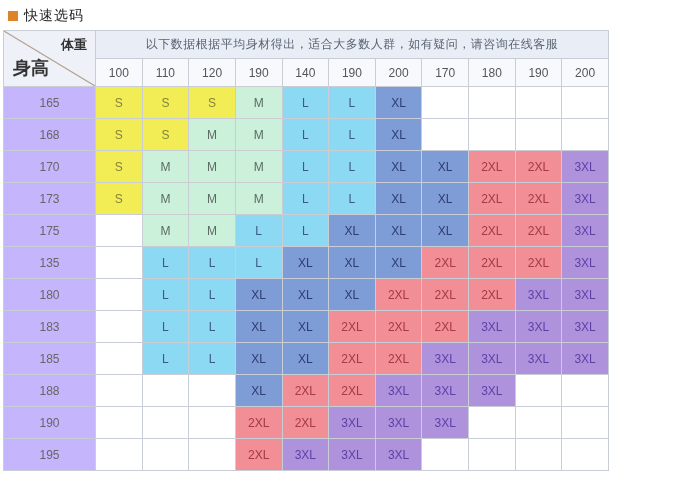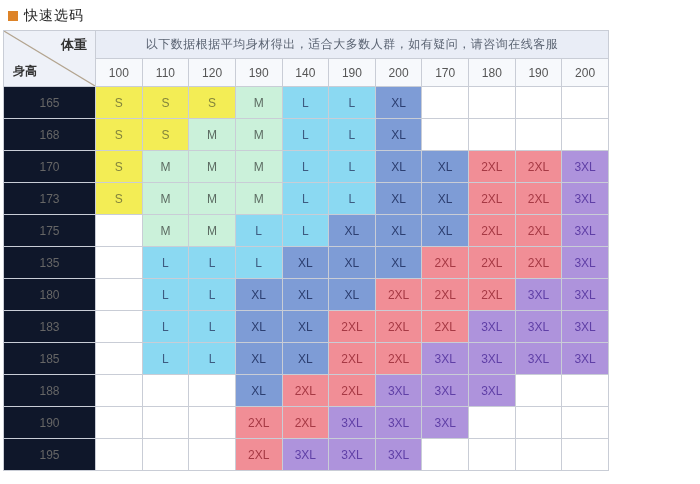--- a/index.html
+++ b/index.html
@@ -81,31 +81,31 @@
     right: 8px;
     font-weight: bold;
     font-size: 13px;
     color: #333333;
   }
   .corner-bottom-label {
     position: absolute;
     bottom: 6px;
     left: 9px;
     font-weight: bold;
-    font-size: 12px;
+    font-size: 18px;
     color: #333333;
   }
   th.weight-header {
     background: #f7f9fc;
     color: #555555;
     font-size: 12px;
     height: 27px;
   }
   th.height-header {
-    background: #0f172a;
+    background: #c4b5fd;
     color: #666666;
     font-size: 12px;
   }
   tbody tr {
     height: 32px;
   }
   td.size-cell {
     font-size: 12px;
     background: #ffffff;
   }

